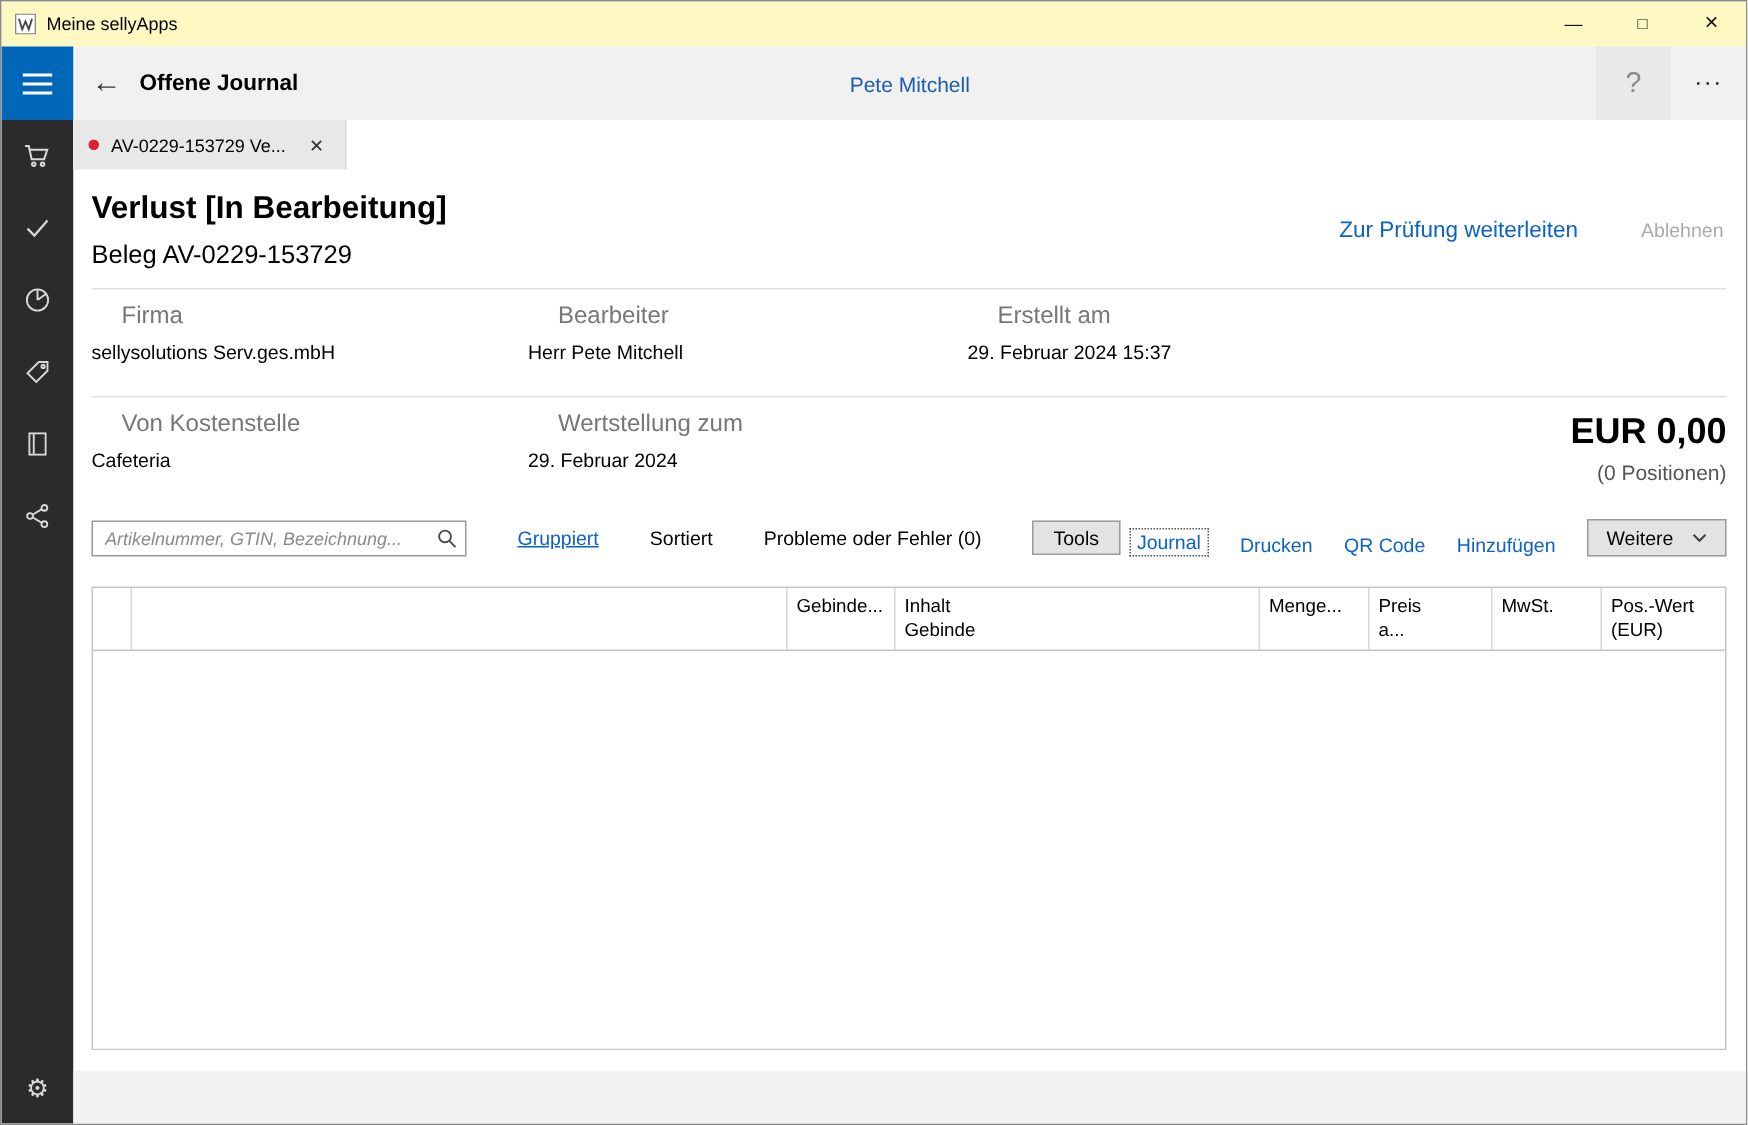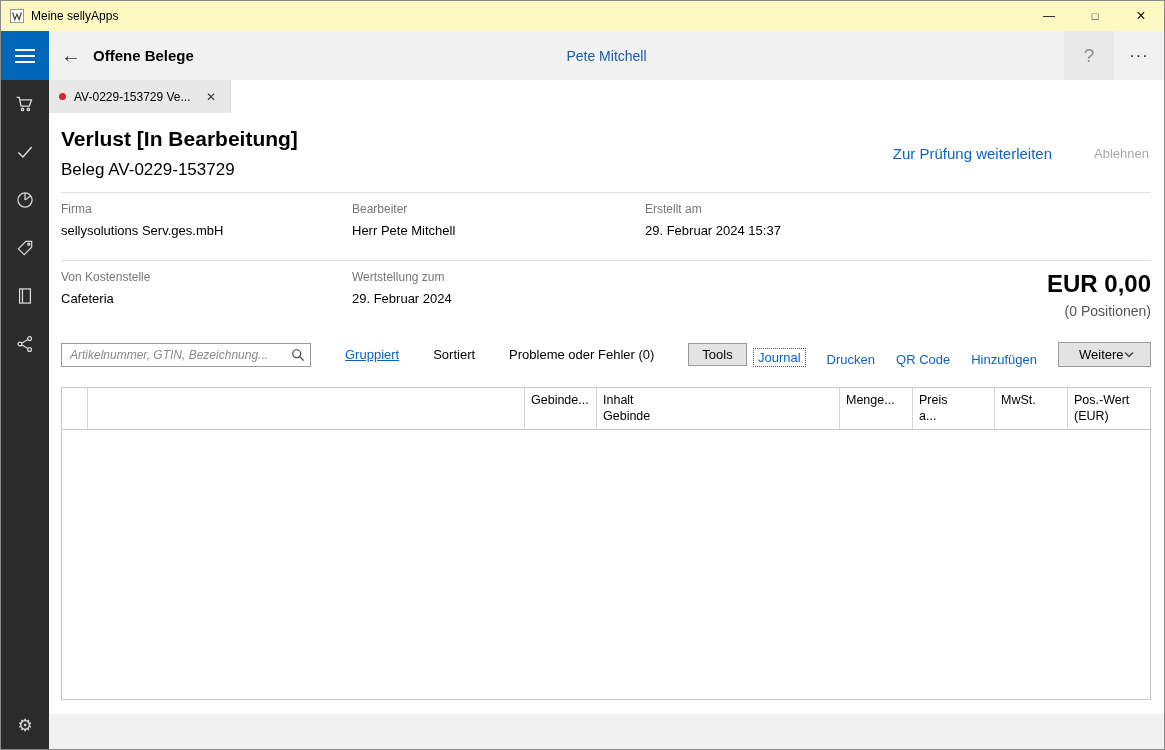--- a/index.html
+++ b/index.html
@@ -48,40 +48,40 @@
   .content { flex:1; min-height:0; display:flex; flex-direction:column; padding:14px 13px 14px 12px; }
   .title-row { display:flex; justify-content:space-between; align-items:center; }
   .doc-title { font-size:21px; font-weight:bold; }
   .doc-subtitle { font-size:17px; margin-top:9px; }
   .title-actions { display:flex; gap:42px; align-items:center; padding-right:2px; }
   .link-action { color:#0b62c4; font-size:15px; }
   .link-disabled { color:#a9a9a9; font-size:13px; }
   .divider { border-top:1px solid #e0e0e0; margin-top:12px; }
 
   .info-grid { display:grid; grid-template-columns:291px 293px 1fr auto; padding:9px 0 10px; }
-  .info-label { font-size:12px; color:#777; margin-bottom:7px; }
+  .info-label { font-size:16px; color:#777; margin-bottom:7px;margin-left:20px; }
   .info-value { font-size:13px; color:#000; }
   .total-cell { text-align:right; }
   .total-amount { font-size:24px; font-weight:bold; }
   .total-positions { font-size:14px; color:#555; margin-top:5px; }
 
   
   .toolbar { margin-top:13px; display:flex; align-items:center; font-size:13px; }
   .tb-left { display:flex; align-items:center; gap:34px; }
   .tb-right { margin-left:auto; display:flex; align-items:flex-end; gap:21px; }
   .search-wrap { position:relative; width:250px; height:24px; }
   .search-wrap input { width:100%; height:100%; border:1px solid #9a9a9a; padding:2px 26px 2px 8px; font-size:12px; font-family:"Liberation Sans", sans-serif; }
   .search-wrap input::placeholder { font-style:italic; color:#8a8a8a; }
   .search-btn { position:absolute; right:5px; top:4px; width:16px; height:16px; display:flex; align-items:center; justify-content:center; }
   .tb-link { color:#0b62c4; text-decoration:none; }
   .tb-link.grouped { text-decoration:underline; }
   .tb-link.journal { border:1px dotted #555; padding:1px 4px; }
   .tb-plain { color:#000; }
   .tools-btn { background:#e3e3e3; border:1px solid #9a9a9a; padding:3px 13px; font-size:13px; }
-  .more-btn { width:93px; background:#e3e3e3; border:1px solid #9a9a9a; padding:4px 20px; display:flex; align-items:center; justify-content:space-between; font-size:13px; }
+  .more-btn { width:93px; background:#e3e3e3; border:1px solid #9a9a9a; padding:4px 12px; display:flex; align-items:center; justify-content:space-between; font-size:13px; }
 
   
   .table { margin-top:20px; flex:1; min-height:0; border:1px solid #c6c6c6; display:flex; flex-direction:column; }
   .thead { display:flex; border-bottom:1px solid #c6c6c6; }
   .th { border-right:1px solid #d6d6d6; padding:4px 6px; font-size:12.5px; min-height:35px; line-height:1.3; }
   .th:last-child { border-right:none; }
   .c0 { width:26px; flex:0 0 26px; }
   .c1 { flex:1; }
   .c2 { width:72px; flex:0 0 72px; }
   .c3 { width:243px; flex:0 0 243px; }
@@ -121,21 +121,21 @@
       <span>
         <svg width="20" height="16" viewBox="0 0 20 16">
             <line x1="0" y1="2" x2="20" y2="2" stroke="#fff" stroke-width="2"></line>
             <line x1="0" y1="8" x2="20" y2="8" stroke="#fff" stroke-width="2"></line>
             <line x1="0" y1="14" x2="20" y2="14" stroke="#fff" stroke-width="2"></line>
           </svg>
       </span>
     </div>
     <div class="header">
       <div class="back-btn">←</div>
-      <span class="page-title">Offene Belege</span>
+      <span class="page-title">Offene Journal</span>
       <span class="user-name">Pete Mitchell</span>
       <div class="header-right">
         <div class="hdr-btn help">?</div>
         <div class="hdr-btn more">···</div>
       </div>
     </div>
   </div>
 
   <div class="body-row">
 

